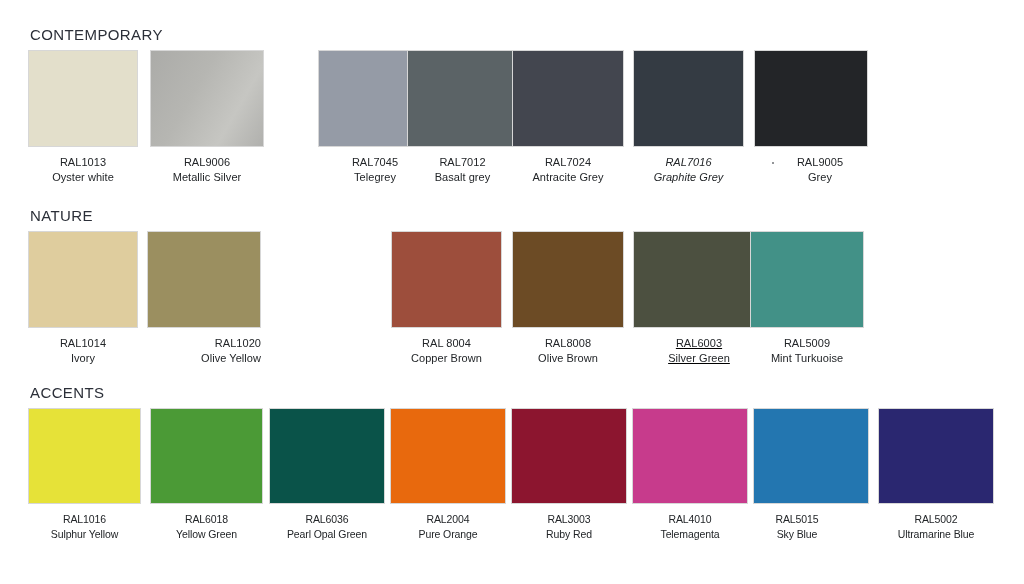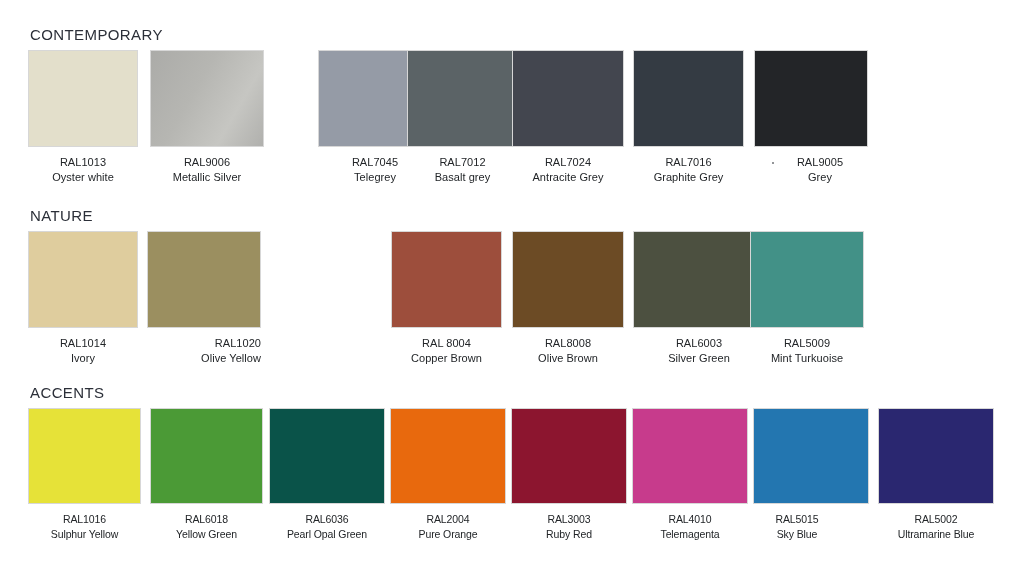--- a/index.html
+++ b/index.html
@@ -142,21 +142,21 @@
       </div>
 
       <div class="swatch-cell" style="left:512px; width:112px;">
         <div class="swatch-chip" style="height:97px; background:#43464F;"></div>
         <div class="swatch-label">
           <span class="code">RAL7024</span>
           <span class="name">Antracite Grey</span>
         </div>
       </div>
 
-      <div class="swatch-cell" style="left:633px; width:111px;">
+      <div class="swatch-cell" style="left:633px; width:111px;font-style:italic;">
         <div class="swatch-chip" style="height:97px; background:#343B43;"></div>
         <div class="swatch-label">
           <span class="code">RAL7016</span>
           <span class="name">Graphite Grey</span>
         </div>
       </div>
 
       <div class="swatch-cell" style="left:754px; width:114px;">
         <div class="swatch-chip" style="height:97px; background:#232528;"></div>
         <div class="swatch-label label-shift-right">
@@ -200,21 +200,21 @@
       </div>
 
       <div class="swatch-cell" style="left:512px; width:112px;">
         <div class="swatch-chip" style="height:97px; background:#6C4B25;"></div>
         <div class="swatch-label">
           <span class="code">RAL8008</span>
           <span class="name">Olive Brown</span>
         </div>
       </div>
 
-      <div class="swatch-cell" style="left:633px; width:132px;">
+      <div class="swatch-cell" style="left:633px; width:132px;text-decoration:underline;">
         <div class="swatch-chip" style="height:97px; background:#4C5040;"></div>
         <div class="swatch-label">
           <span class="code">RAL6003</span>
           <span class="name">Silver Green</span>
         </div>
       </div>
 
       <div class="swatch-cell" style="left:750px; width:114px;">
         <div class="swatch-chip" style="height:97px; background:#429187;"></div>
         <div class="swatch-label">

